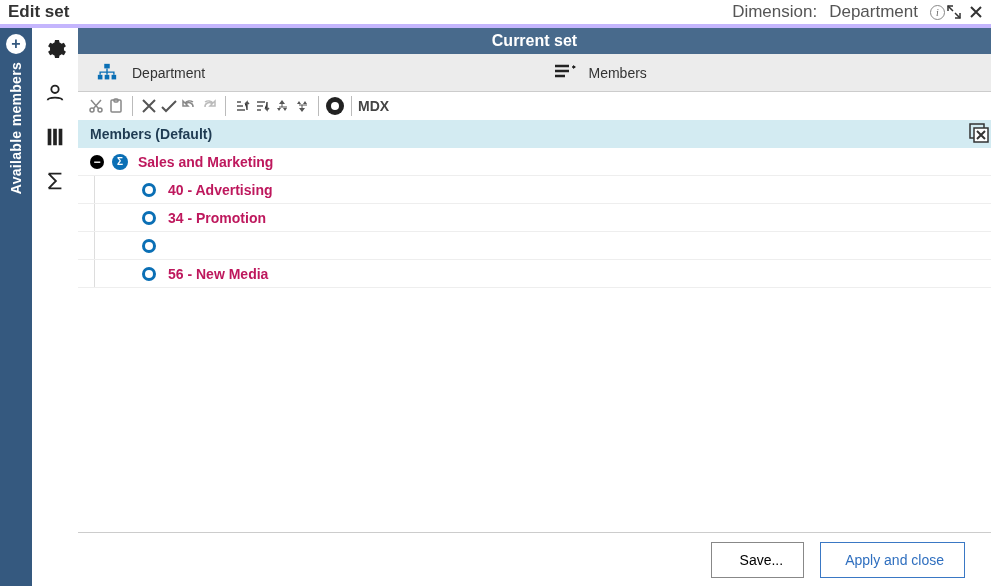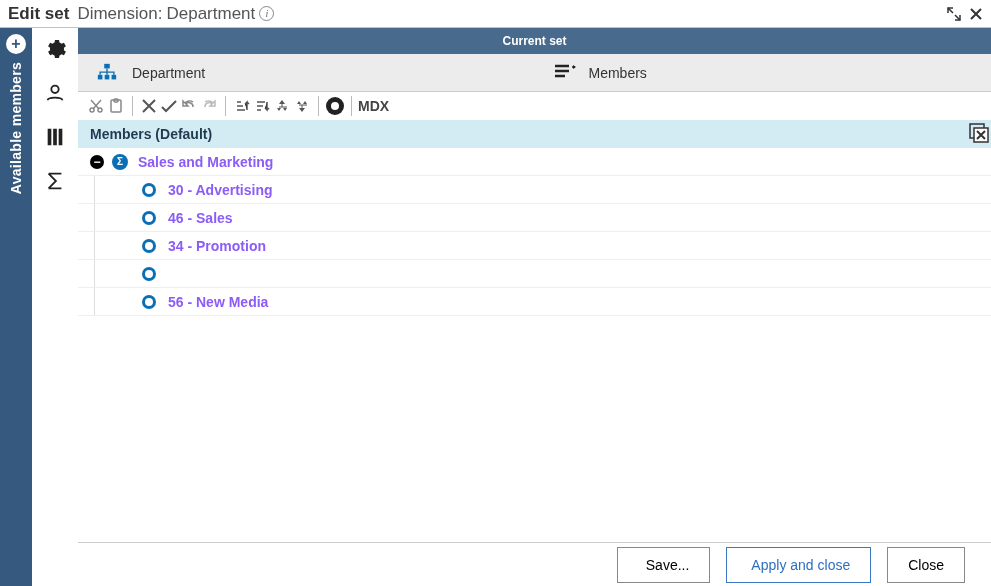--- a/index.html
+++ b/index.html
@@ -1,36 +1,36 @@
 <!DOCTYPE html>
 <html><head>
 <meta charset="utf-8">
 <style>
   * { box-sizing: border-box; }
   html, body { margin:0; padding:0; font-family: Arial, Helvetica, sans-serif; font-size:14px; color:#222; }
   .app { width:991px; height:586px; display:flex; flex-direction:column; background:#fff; border:0; position:relative; }
   
-  .titlebar { height:28px; display:flex; align-items:center; border-bottom:1px solid #c4b5fd; }
+  .titlebar { height:28px; display:flex; align-items:center; border-bottom:4px solid #c4b5fd; }
   .titlebar-left { font-weight:bold; font-size:17px; padding:4px 8px; color:#333; }
-  .titlebar-center { flex:1; text-align:center; font-size:17px; color:#555; display:flex; justify-content:flex-start; align-items:center; gap:4px; }
+  .titlebar-center { flex:1; text-align:center; font-size:17px; color:#555; display:flex; justify-content:flex-end; align-items:center; gap:12px; }
   .titlebar-right { display:flex; align-items:center; gap:4px; padding-right:6px; }
   .tb-icon { width:18px; height:18px; display:flex; align-items:center; justify-content:center; cursor:pointer; color:#333; }
   .info-circ { width:15px; height:15px; border:1px solid #888; border-radius:50%; font-size:10px; line-height:14px; font-style:italic; font-family:Georgia,serif; text-align:center; color:#666; }
   
   .body { flex:1; display:flex; min-height:0; }
   
   .rail { width:32px; background:#35597f; color:#fff; display:flex; flex-direction:column; align-items:center; padding-top:6px; }
   .rail-plus { width:20px; height:20px; border-radius:50%; background:#fff; color:#35597f; display:flex; align-items:center; justify-content:center; font-weight:bold; font-size:16px; margin-bottom:4px; cursor:pointer; }
   .rail-label { writing-mode: vertical-rl; transform: rotate(180deg); font-weight:bold; font-size:14px; letter-spacing:0.3px; margin-top:4px; }
   
   .iconcol { width:46px; background:#fff; display:flex; flex-direction:column; align-items:center; padding-top:6px; gap:14px; }
   .iconcol .ic { width:30px; height:30px; display:flex; align-items:center; justify-content:center; cursor:pointer; }
   
   .main { flex:1; display:flex; flex-direction:column; min-width:0; }
-  .bluebar { background:#486a8c; color:#fff; height:26px; display:flex; align-items:center; justify-content:center; font-weight:bold; font-size:12px; }
+  .bluebar { background:#486a8c; color:#fff; height:26px; display:flex; align-items:center; justify-content:center; font-weight:bold; font-size:16px; }
   .selectorrow { height:38px; background:#ececec; border-bottom:1px solid #ccc; display:flex; align-items:stretch; }
   .selectorrow .half { flex:1; display:flex; align-items:center; gap:14px; padding-left:18px; }
   .ic-hier { width:22px; height:22px; }
   .sel-label { color:#333; }
   
   .toolbar { height:28px; display:flex; align-items:center; padding-left:8px; gap:0; color:#555; }
   .toolbar .sep { width:1px; height:20px; background:#bbb; margin:0 6px; }
   .tool { width:20px; height:20px; display:flex; align-items:center; justify-content:center; cursor:pointer; }
   .target { width:18px; height:18px; border-radius:50%; background:#222; position:relative; }
   .target::after { content:''; position:absolute; top:5px; left:5px; width:8px; height:8px; border-radius:50%; background:#fff; }
@@ -40,25 +40,25 @@
   .hide-btn { cursor:pointer; }
   
   .tree { overflow:auto; }
   .row { height:28px; display:flex; align-items:center; border-bottom:1px solid #eee; padding-left:12px; }
   .row.parent { font-weight:bold; }
   .collapse { width:14px; height:14px; border-radius:50%; background:#000; color:#fff; font-size:12px; line-height:12px; display:flex; align-items:center; justify-content:center; margin-right:8px; cursor:pointer; }
   .dot-parent { width:16px; height:16px; border-radius:50%; background:#0a6fb5; display:flex; align-items:center; justify-content:center; margin-right:10px; }
   .dot-parent .inner-sigma { color:#fff; font-size:10px; font-weight:bold; line-height:10px; }
   .indent { width:48px; border-left:1px solid #ddd; height:100%; margin-left:4px; }
   .dot { width:14px; height:14px; border-radius:50%; border:3px solid #0a6fb5; background:#fff; margin-right:12px; margin-left:0; box-sizing:border-box; }
-  .row .txt { font-weight:bold; color:#8b5cf6;text-align:right; }
+  .row .txt { font-weight:bold; color:#be185d;text-align:right; }
   .row.parent .txt { font-weight:bold; }
   .row.child .txt { font-weight:bold; }
   
-  .footer { height:44px; border-top:1px solid #ccc; display:flex; align-items:center; justify-content:flex-end; gap:16px; padding-right:26px; }
+  .footer { height:54px; border-top:1px solid #ccc; display:flex; align-items:center; justify-content:flex-end; gap:16px; padding-right:26px; }
   .btn { border:1px solid #888; height:36px; padding:0 20px; background:#fff; display:flex; align-items:center; gap:8px; cursor:pointer; font-size:14px; }
   .btn.primary { border:1px solid #3a78c4; color:#2f6fbf;padding-left:24px; }
 </style>
 </head>
 <body>
 
 <div class="app">
 
   <div class="titlebar">
     <div class="titlebar-left">Edit set</div>
@@ -226,26 +226,21 @@
           <span class="collapse">−</span>
           <span class="dot-parent">
               <span class="inner-sigma">Σ</span>
             </span>
           <span class="txt">Sales and Marketing</span>
         </div>
         <div id="children">
             <div class="row child">
               <span class="indent"></span>
               <span class="dot"></span>
-              <span class="txt">30 - Advertising</span>
-            </div>
-            <div class="row child">
-              <span class="indent"></span>
-              <span class="dot"></span>
-              <span class="txt">46 - Sales</span>
+              <span class="txt">40 - Advertising</span>
             </div>
             <div class="row child">
               <span class="indent"></span>
               <span class="dot"></span>
               <span class="txt">34 - Promotion</span>
             </div>
             <div class="row child">
               <span class="indent"></span>
               <span class="dot"></span>
             </div>
@@ -260,19 +255,16 @@
       <div style="flex:1"></div>
 
       <div class="footer">
         <button class="btn">
           <span><span class="target" style="width:16px;height:16px"></span></span>
           <span>Save...</span>
         </button>
         <button class="btn primary">
           <span>Apply and close</span>
         </button>
-        <button class="btn">
-          <span>Close</span>
-        </button>
       </div>
     </div>
   </div>
 </div>
 
 </body></html>

